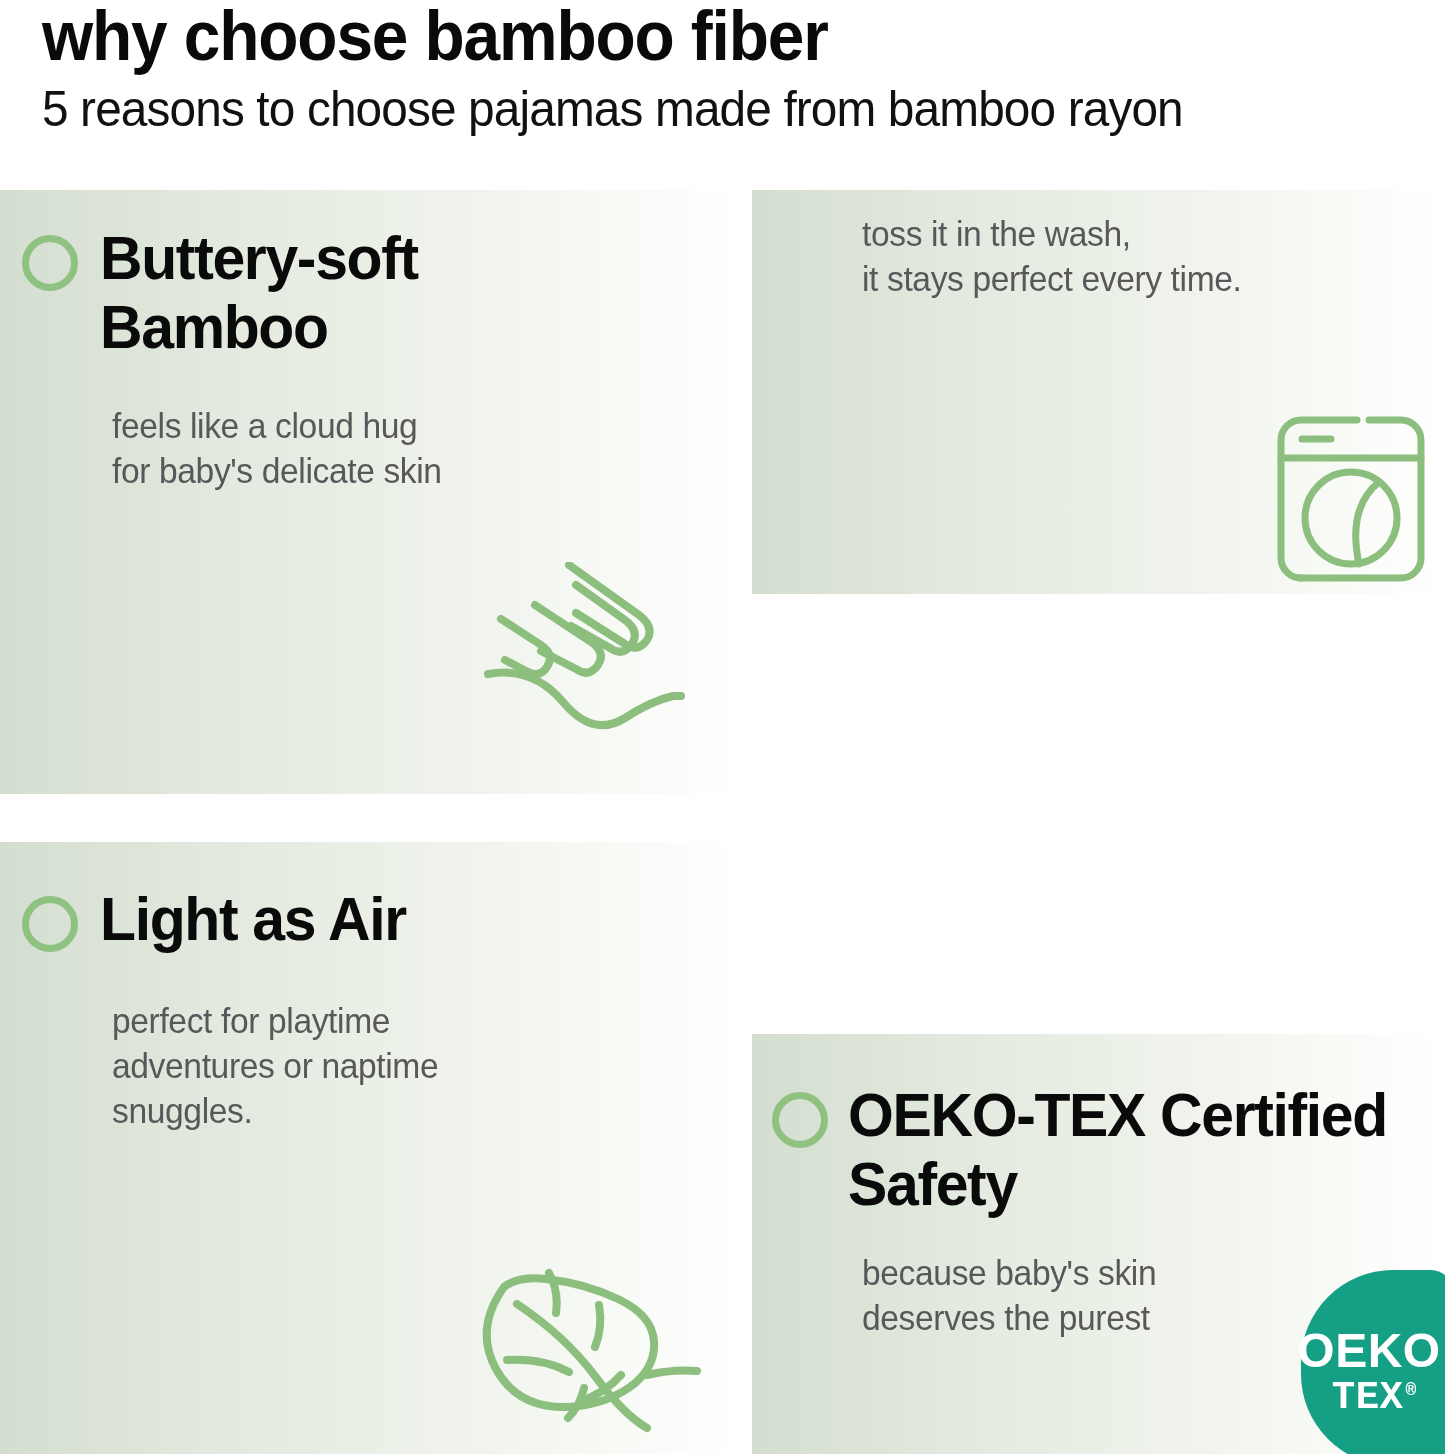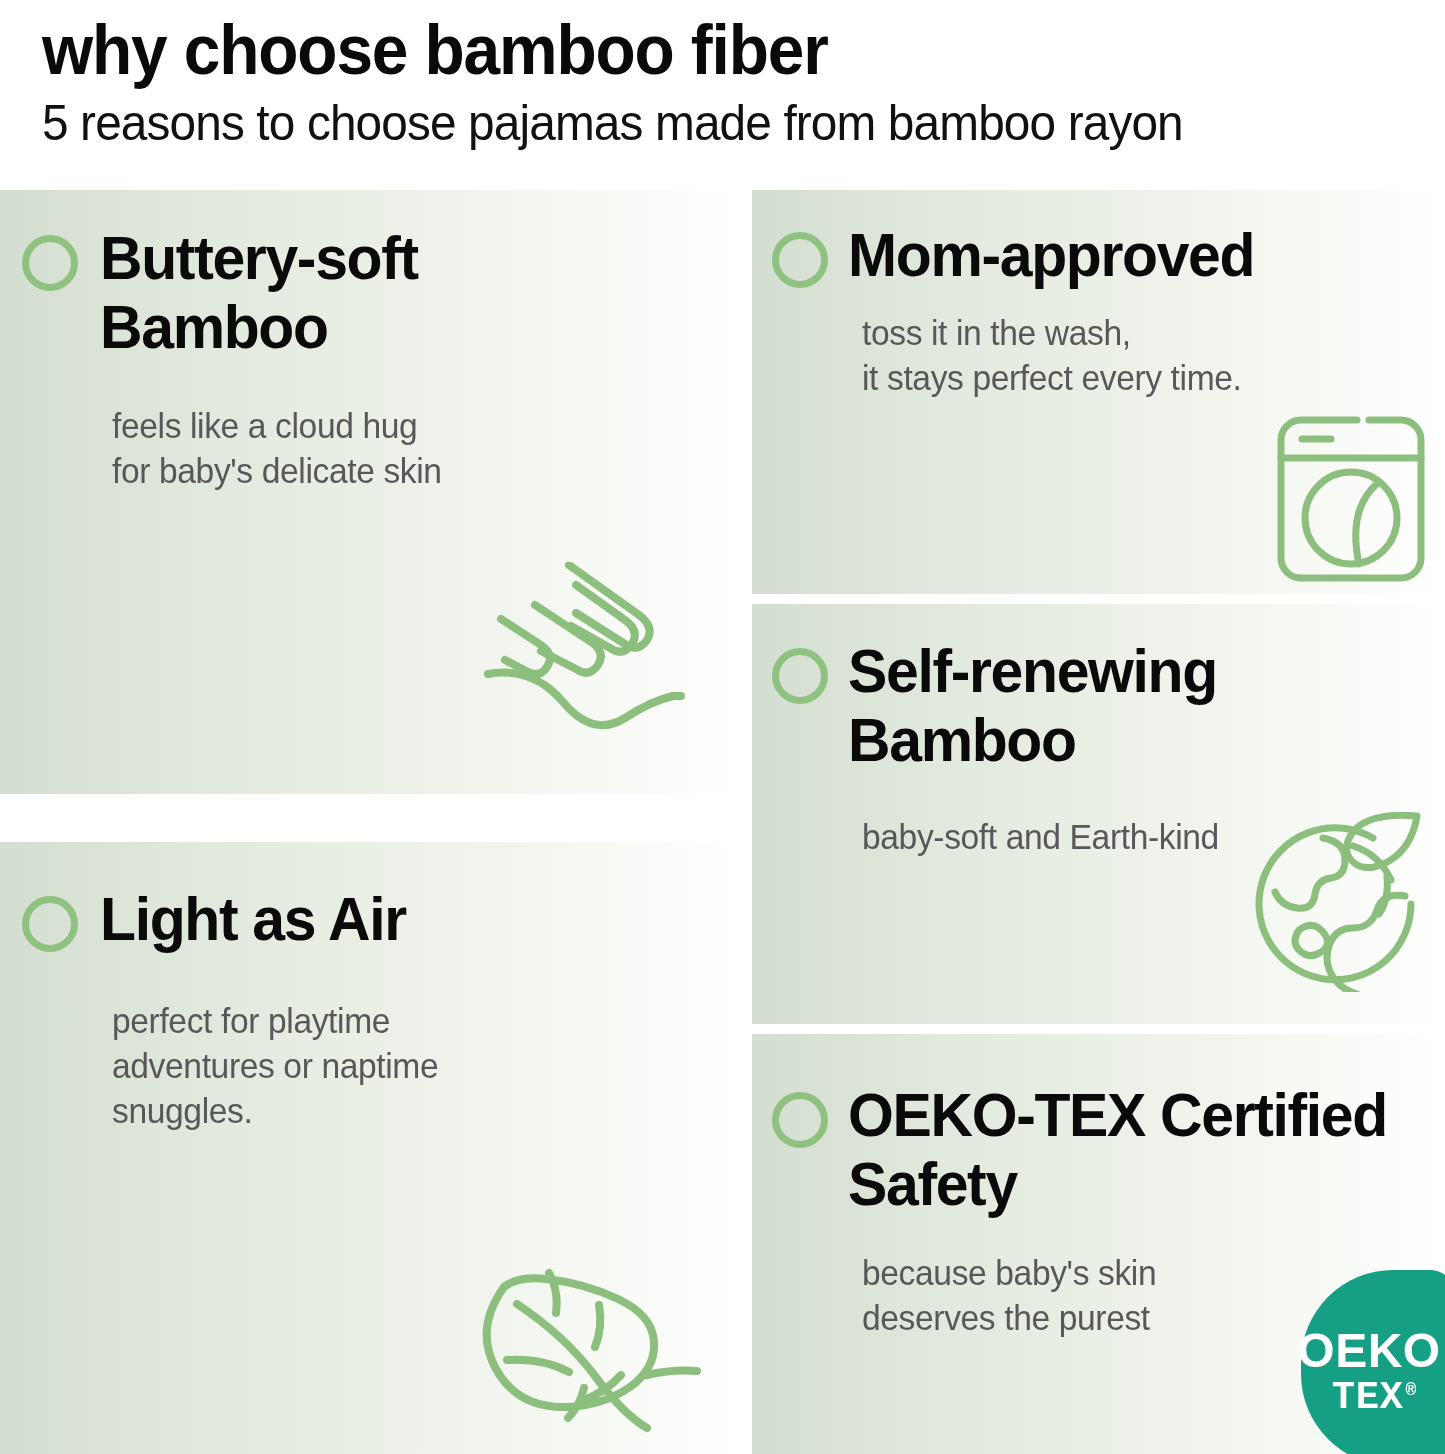--- a/index.html
+++ b/index.html
@@ -18,21 +18,21 @@
 
   
   .header {
     position: absolute;
     left: 0; top: 0;
     width: 1189px;
     height: 190px;
     background: #ffffff;
     box-sizing: border-box;
     padding-left: 42px;
-    padding-top: 14px;
+    padding-top: 0;
   }
   .header-title {
     font-size: 70px;
     font-weight: 700;
     color: #0a0a0a;
     letter-spacing: -1.2px;
     line-height: 1.03;
     margin: 0;
     font-stretch: condensed;
     transform: scaleX(0.94);
@@ -239,56 +239,34 @@
         <path d="M78 16 q10 18 7 40"></path>
         <path d="M128 48 q4 22 -4 42"></path>
         <path d="M150 118 q-16 18 -40 26"></path>
         <path d="M113 131 q-4 18 -16 30"></path>
         <path d="M176 118 q26 -6 50 -4"></path>
       </g>
     </svg>
   </div>
 
   <div class="card card-mom">
-    <div class="card-head">
-      <span class="bullet"></span>
-      <h2 class="card-title">Mom-approved</h2>
-    </div>
     <p class="card-body">toss it in the wash,
 it stays perfect every time.</p>
     <svg class="icon icon-washer" viewBox="0 0 152 170">
       <g fill="none" stroke="#8cbf7e" stroke-width="7" stroke-linecap="round" stroke-linejoin="round">
         <path d="M94 6 h32 a20 20 0 0 1 20 20 v118 a20 20 0 0 1 -20 20 h-100"></path>
         <path d="M82 6 h-56 a20 20 0 0 0 -20 20 v118 a20 20 0 0 0 20 20"></path>
         <line x1="6" y1="44" x2="146" y2="44"></line>
         <line x1="27" y1="25" x2="56" y2="25"></line>
         <circle cx="76" cy="104" r="46"></circle>
         <path d="M104 68 q-32 26 -20 82"></path>
       </g>
     </svg>
   </div>
 
-  <div class="card card-renew">
-    <div class="card-head">
-      <span class="bullet"></span>
-      <h2 class="card-title">Self-renewing Bamboo</h2>
-    </div>
-    <p class="card-body">baby-soft and Earth-kind</p>
-    <svg class="icon icon-earth" viewBox="0 0 182 180">
-      <g fill="none" stroke="#8cbf7e" stroke-width="7" stroke-linecap="round" stroke-linejoin="round">
-        <path d="M118 26 a76 76 0 1 0 38 66"></path>
-        <path d="M68 26 q22 4 22 22 q0 16 -14 18 q-14 2 -16 16 q-2 16 -18 14 q-16 -2 -22 -16"></path>
-        <path d="M150 84 q-22 -4 -28 14 q-6 18 -24 18 q-18 0 -24 18 q-6 18 6 34 q8 10 22 14"></path>
-        <path d="M44 118 q14 -10 24 2 q10 12 -2 20 q-12 8 -22 -2 q-8 -8 0 -20 z"></path>
-        <path d="M162 4 q-6 36 -34 48 q-20 9 -32 -4 q-10 -12 2 -28 q16 -20 64 -16 z"></path>
-        <path d="M98 34 q26 8 38 34"></path>
-        <path d="M132 64 q2 24 -8 38"></path>
-      </g>
-    </svg>
-  </div>
 
   <div class="card card-oeko">
     <div class="card-head">
       <span class="bullet"></span>
       <h2 class="card-title">OEKO-TEX Certified Safety</h2>
     </div>
     <p class="card-body">because baby's skin
 deserves the purest</p>
     <div class="oeko-badge">
       <span class="oeko-line1">OEKO</span>

